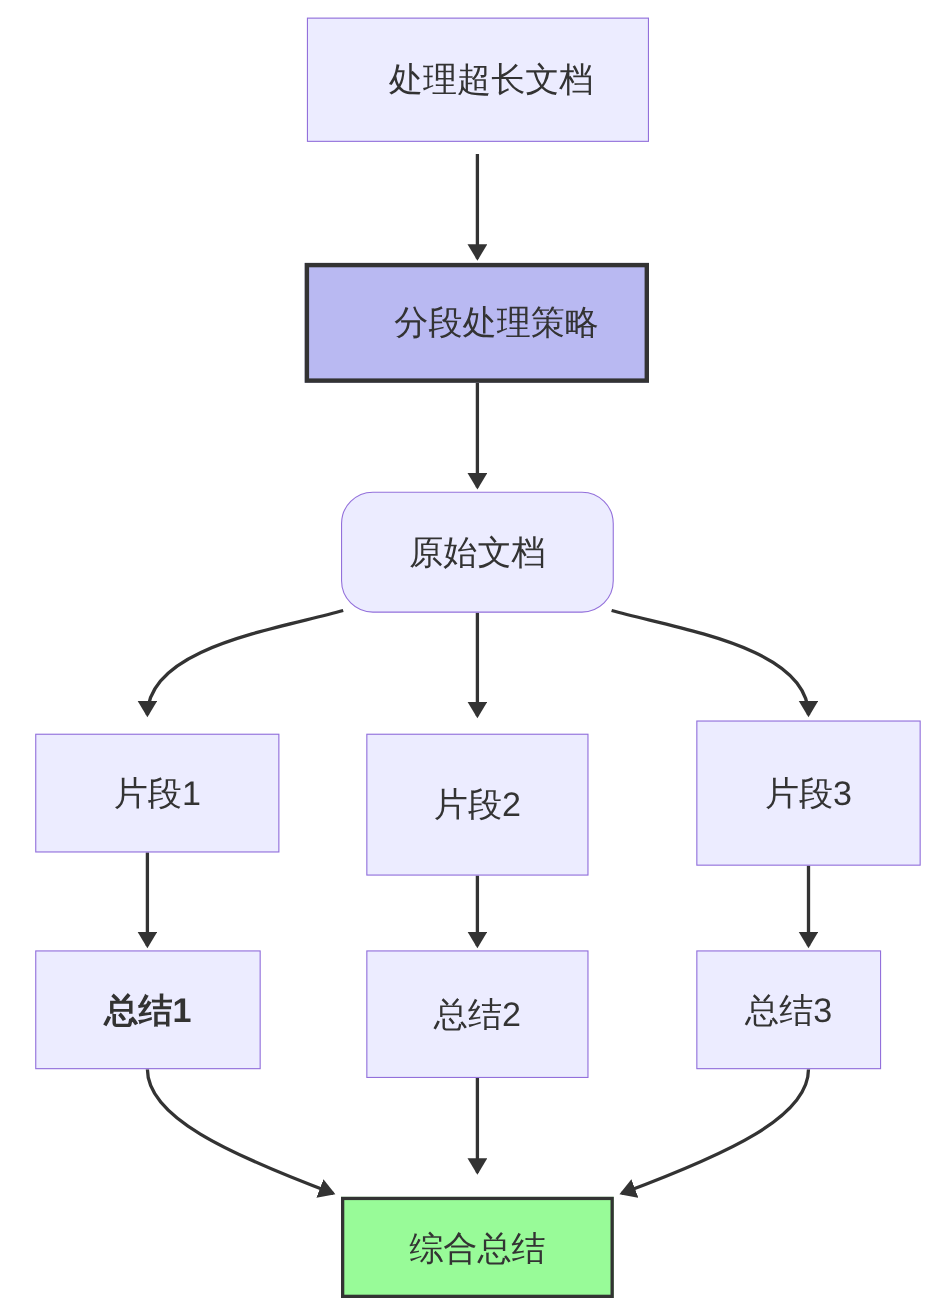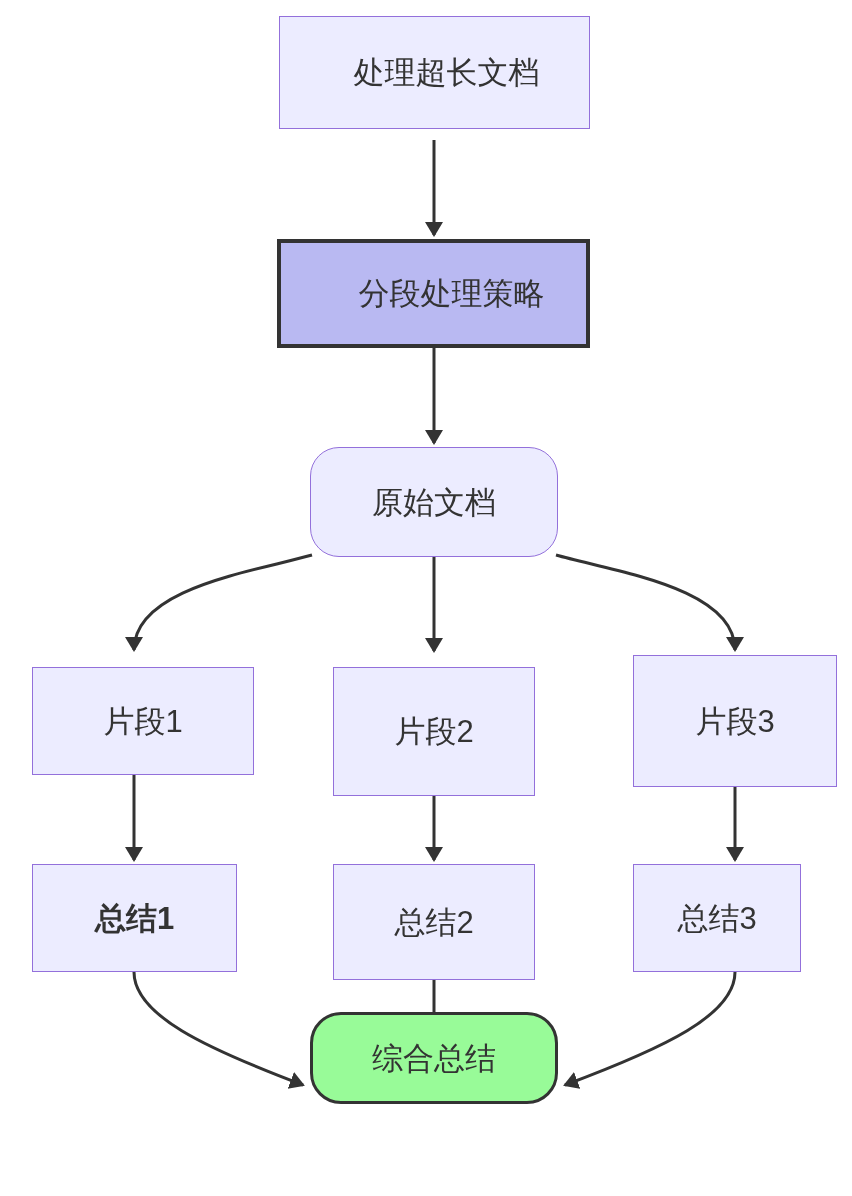--- a/index.html
+++ b/index.html
@@ -67,21 +67,21 @@
   
   .n-process  { left: 279px; top: 16px;   width: 311px; height: 113px; padding-left: 24px; }
   .n-strategy { left: 277px; top: 239px;  width: 313px; height: 109px; }
   .n-source   { left: 310px; top: 447px;  width: 248px; height: 110px; border-radius: 29px; }
   .n-seg1     { left: 32px;  top: 667px;  width: 222px; height: 108px; }
   .n-seg2     { left: 333px; top: 655px;  width: 202px; height: 129px; margin-top: 12px; }
   .n-seg3     { left: 633px; top: 655px;  width: 204px; height: 132px; }
   .n-sum1     { left: 32px;  top: 864px;  width: 205px; height: 108px; font-weight: bold; }
   .n-sum2     { left: 333px; top: 864px;  width: 202px; height: 116px; }
   .n-sum3     { left: 633px; top: 864px;  width: 168px; height: 108px; }
-  .n-final    { left: 310px; top: 1012px; width: 248px; height: 92px; border-radius: 31px; }
+  .n-final    { left: 310px; top: 1088px; width: 248px; height: 92px; }
 </style>
 </head>
 <body>
 
 <div class="canvas">
 
   <svg class="edges" viewBox="0 0 852 1196" xmlns="http://www.w3.org/2000/svg">
     <defs>
       <marker id="arrow" markerUnits="userSpaceOnUse" markerWidth="20" markerHeight="20" refX="13" refY="9" orient="auto">
         <path class="arrowhead" d="M0,0 L15,9 L0,18 Z"></path>

